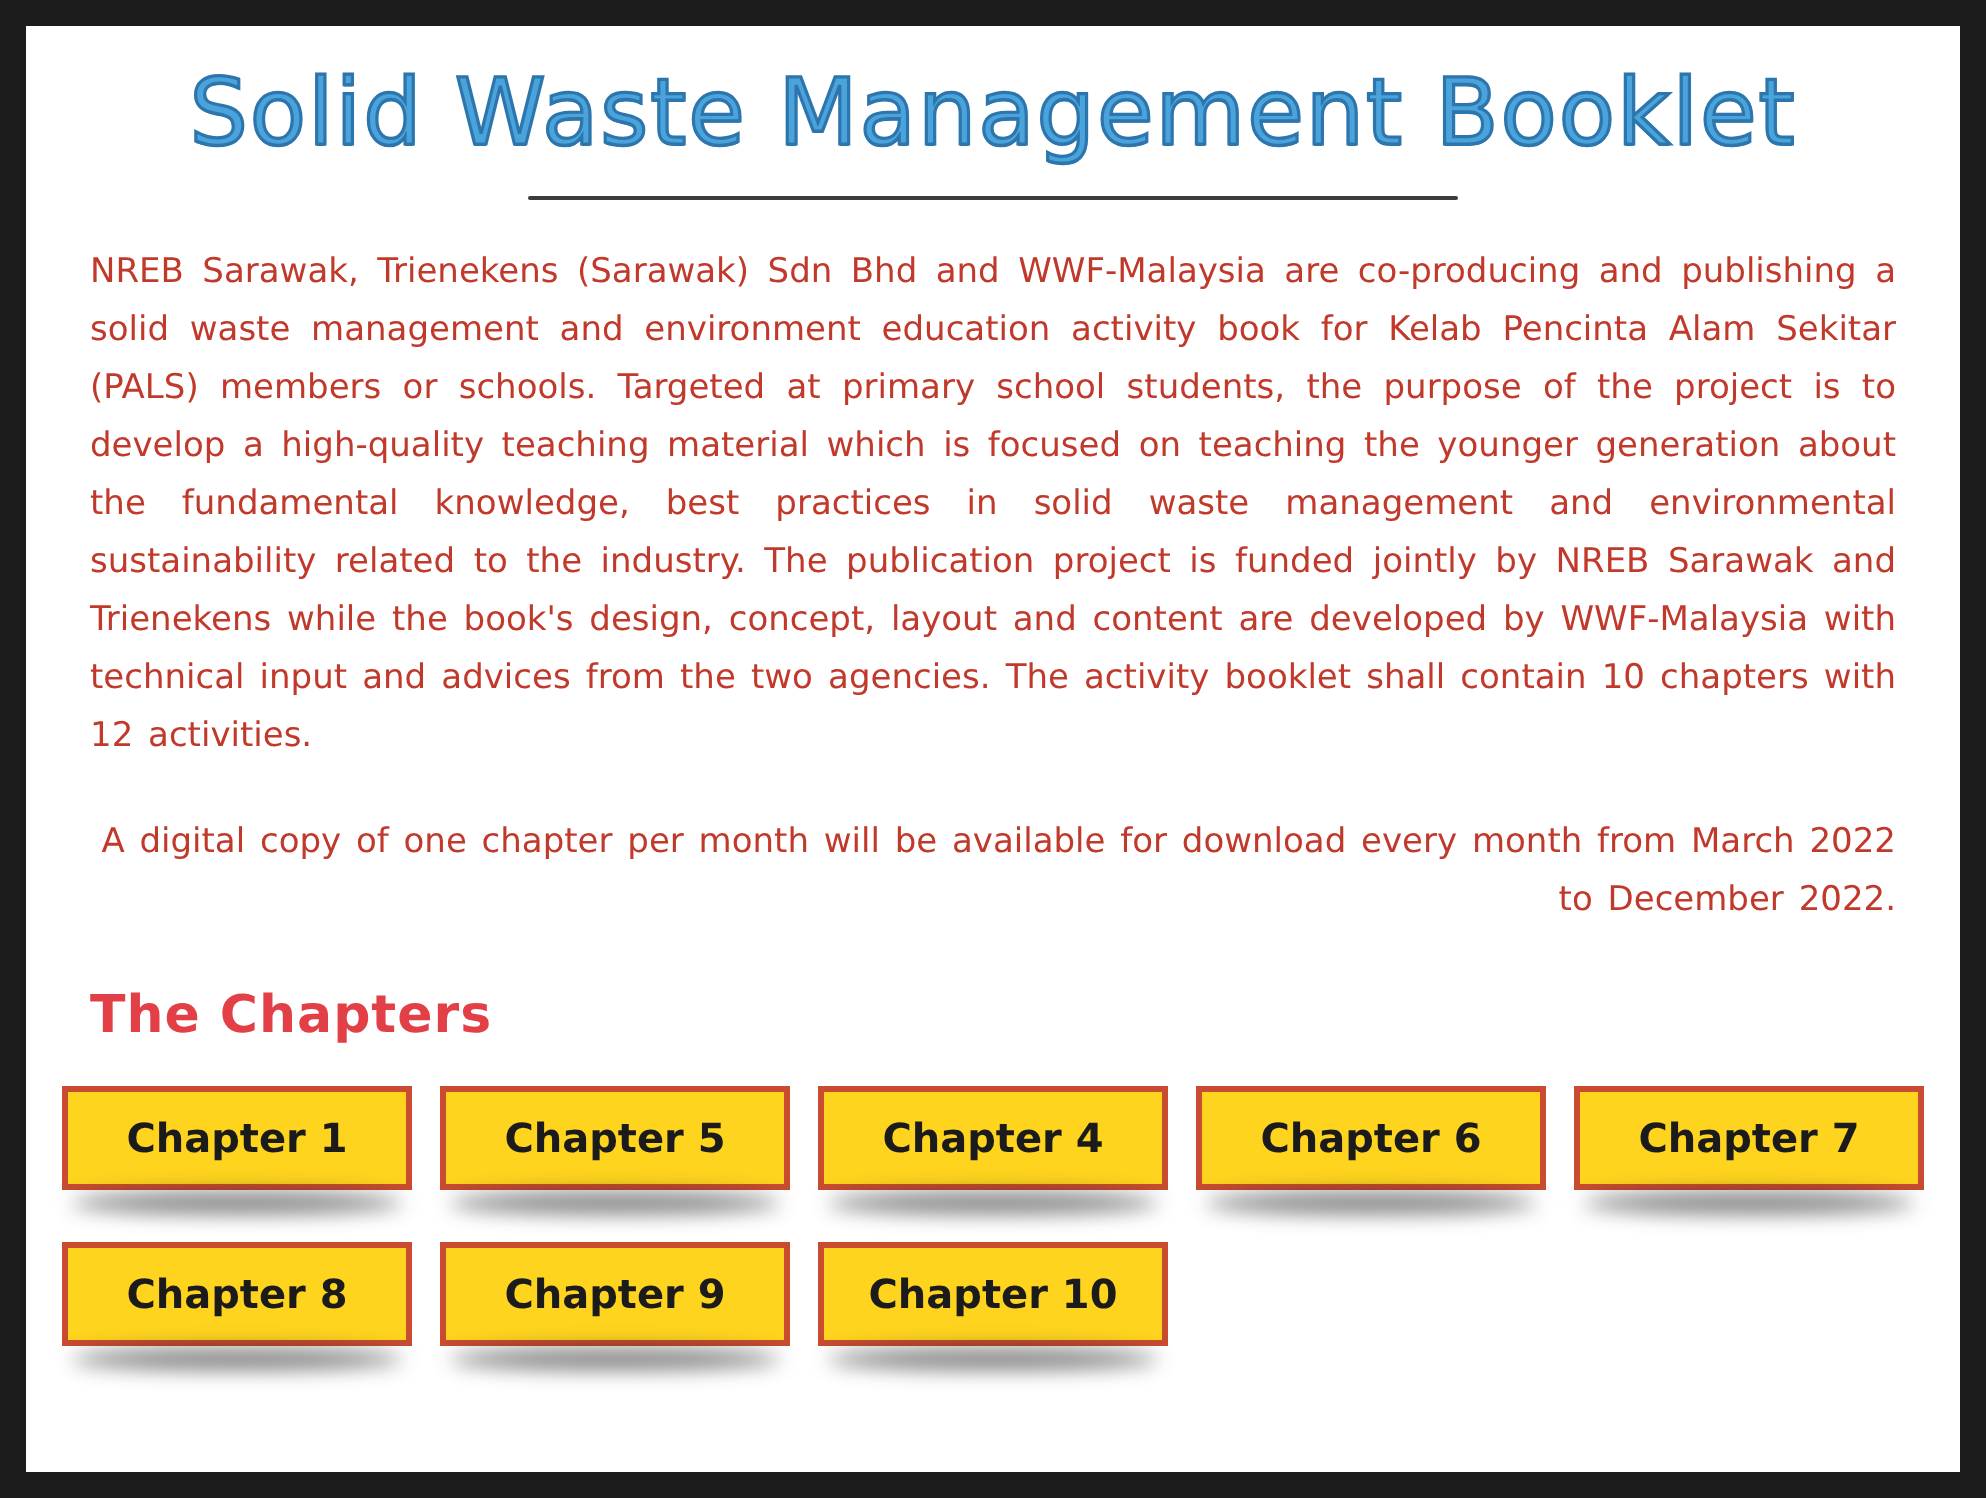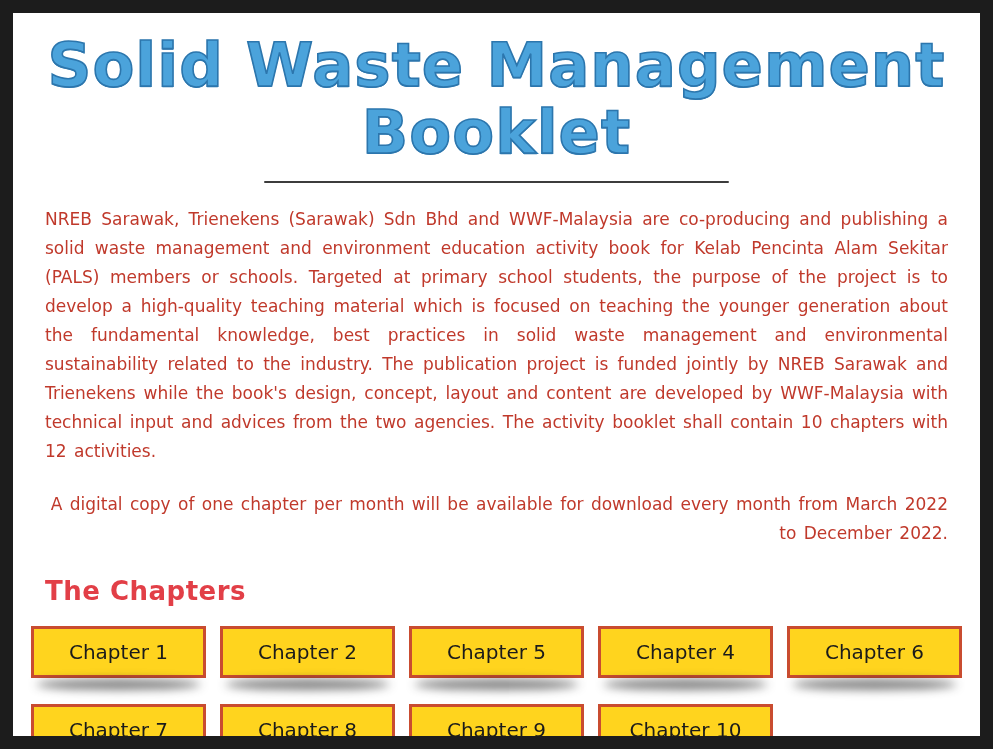--- a/index.html
+++ b/index.html
@@ -28,22 +28,22 @@
   }
   .page {
     width: 100%; height: 100%;
     background: var(--page-white);
     padding: 12px 18px 0 18px;
     overflow: hidden;
   }
   .page-title {
     margin-top: 6px;
     text-align: center;
-    font-size: 61px;
-    font-weight: bold;
+    font-size: 46px;
+    font-weight: normal;
     letter-spacing: 1px;
     color: var(--title-blue);
     -webkit-text-stroke: 1.6px var(--title-outline);
     text-shadow: 0 1px 0 var(--title-outline);
     line-height: 1.1;
   }
   .title-underline {
     width: 465px;
     height: 2px;
     margin: 16px auto 0 auto;
@@ -87,20 +87,21 @@
     height: 52px;
     background: var(--button-yellow);
     border: 3px solid var(--button-border);
     display: flex;
     align-items: center;
     justify-content: center;
     font-size: 20px;
     color: var(--button-text);
     cursor: pointer;
     z-index: 1;
+    font-weight: bold;
   }
   .chapter-btn::after {
     content: "";
     position: absolute;
     left: 2px; right: 2px;
     bottom: -15px;
     height: 11px;
     background: rgba(25, 25, 25, 0.55);
     border-radius: 50%;
     filter: blur(5px);
@@ -125,23 +126,20 @@
       <p class="body-paragraph single">A digital copy of one chapter per month will be available for download every month from March 2022 to December 2022.</p>
 
       <h2 class="section-heading chapters-heading">The Chapters</h2>
     </div>
 
     <div class="chapter-grid">
       <div class="chapter-btn">
         <span>Chapter 1</span>
       </div>
       <div class="chapter-btn">
-        <span>Chapter 2</span>
-      </div>
-      <div class="chapter-btn">
         <span>Chapter 5</span>
       </div>
       <div class="chapter-btn">
         <span>Chapter 4</span>
       </div>
       <div class="chapter-btn">
         <span>Chapter 6</span>
       </div>
       <div class="chapter-btn">
         <span>Chapter 7</span>

